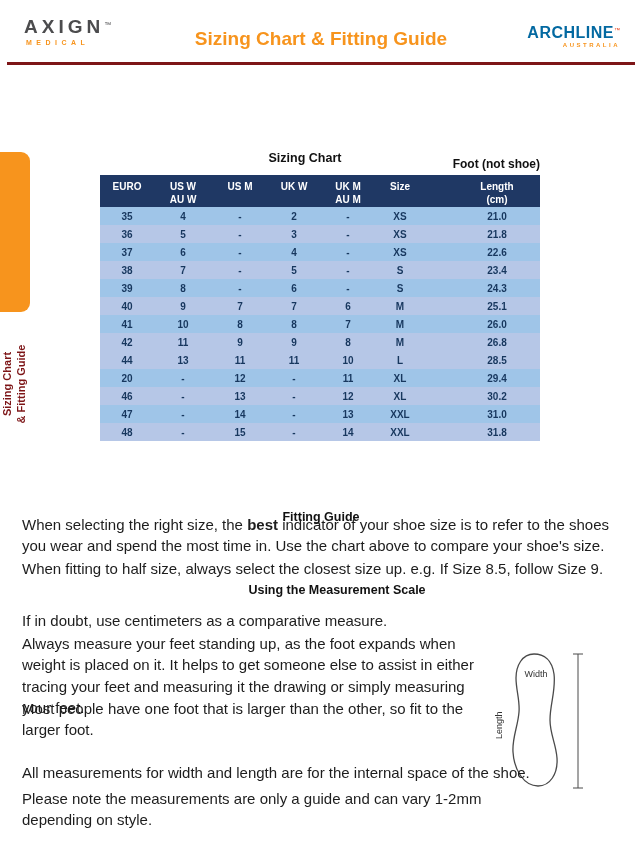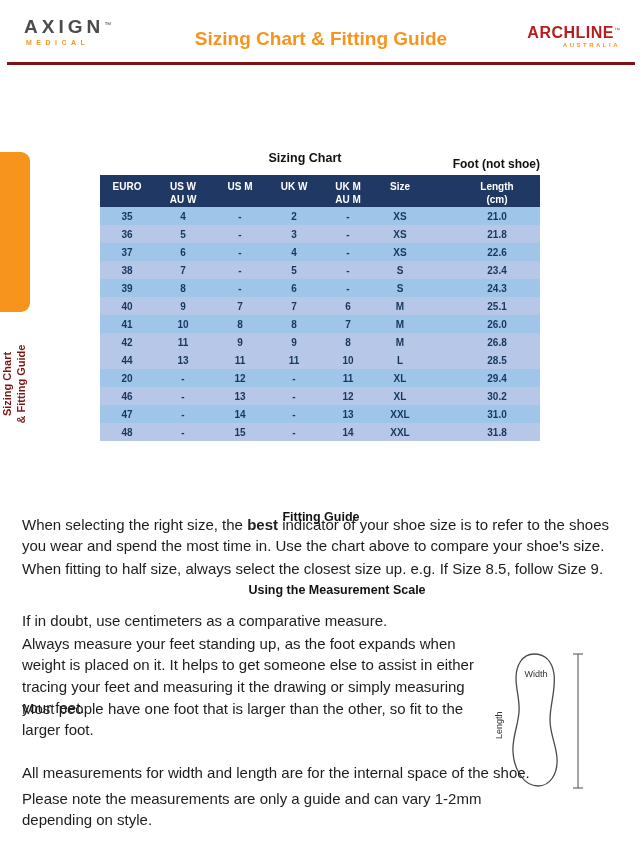--- a/index.html
+++ b/index.html
@@ -7,21 +7,21 @@
         font-family:"Liberation Sans",sans-serif;color:#222;overflow:hidden;}
 
   
   .brand-left{position:absolute;left:24px;top:16px;}
   .brand-left .name{font-size:19px;font-weight:bold;letter-spacing:4px;color:#4c4c4e;}
   .brand-left .tm{font-size:7px;vertical-align:super;color:#4c4c4e;letter-spacing:0;}
   .brand-left .sub{font-size:7px;font-weight:bold;letter-spacing:4.5px;color:#f7941d;margin-top:1px;padding-left:2px;}
   .page-title{position:absolute;left:120px;right:120px;top:28px;text-align:center;
               font-size:19px;font-weight:bold;color:#f7941d;}
   .brand-right{position:absolute;right:22px;top:24px;text-align:right;}
-  .brand-right .name{font-size:16px;font-weight:bold;color:#b91c1c;letter-spacing:0.5px;}
+  .brand-right .name{font-size:16px;font-weight:bold;color:#0369a1;letter-spacing:0.5px;}
   .brand-right .tm{font-size:6px;vertical-align:super;color:#e8380d;}
   .brand-right .sub{font-size:6px;font-weight:bold;color:#f7941d;letter-spacing:2.5px;margin-top:0;}
   .rule{position:absolute;left:7px;right:7px;top:62px;height:3px;background:#7d1517;}
 
   
   .side-tab{position:absolute;left:0;top:152px;width:30px;height:160px;background:#f7941d;
             border-radius:0 9px 9px 0;}
   .side-tab .rot{position:absolute;left:0;top:312px;width:160px;height:30px;
                  transform:rotate(-90deg);transform-origin:0 0;text-align:center;}
   .side-tab .rot div{font-size:11px;font-weight:bold;line-height:14px;color:#7d1517;}

